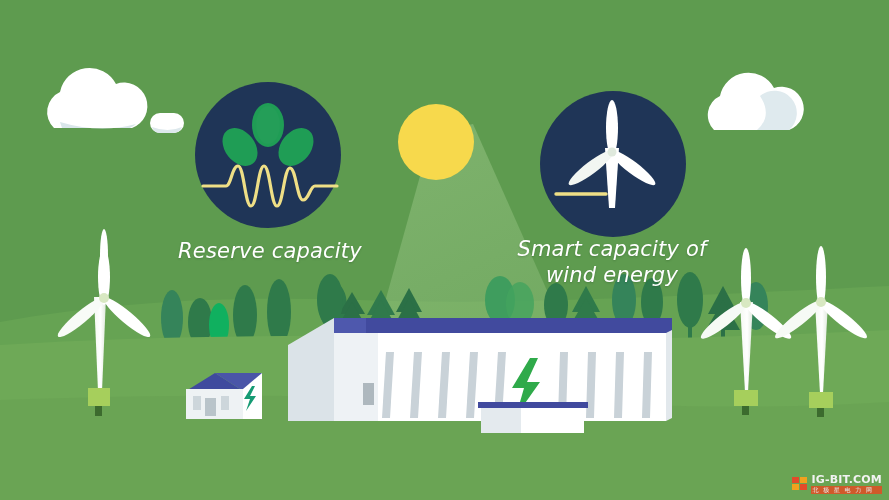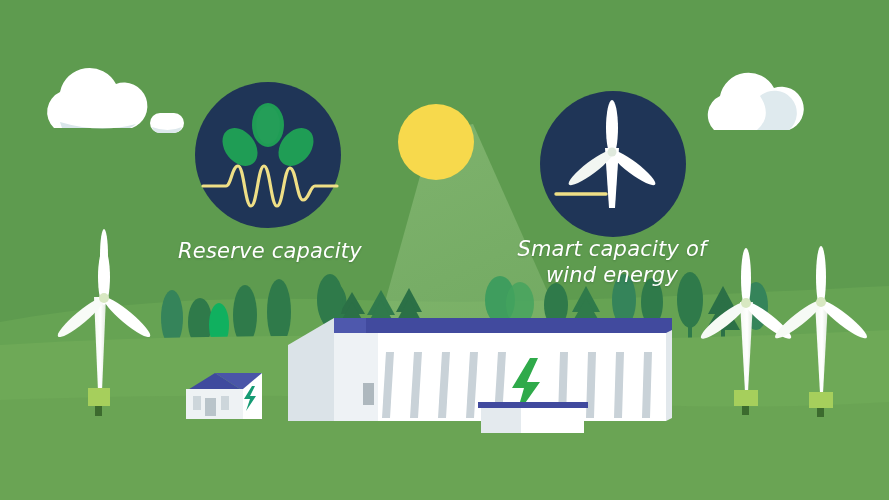--- a/index.html
+++ b/index.html
@@ -274,14 +274,26 @@
 
       <line x1="556" y1="194" x2="606" y2="194" stroke="#efdf86" stroke-width="3.4" stroke-linecap="round"></line>
     </g>
   </svg>
 
   <div class="label" id="label-reserve">Reserve capacity</div>
 
   <div class="label" id="label-smart">Smart capacity of
 wind energy</div>
 
+  <div id="watermark">
+    <svg id="wm-mark" viewBox="0 0 16 16">
+      <rect x="0" y="1" width="7" height="6" fill="#e34b2a"></rect>
+      <rect x="8" y="1" width="7" height="6" fill="#f0a11e"></rect>
+      <rect x="0" y="8" width="7" height="6" fill="#f0a11e"></rect>
+      <rect x="8" y="8" width="7" height="6" fill="#e34b2a"></rect>
+    </svg>
+    <span id="wm-text-wrap">
+      <span id="wm-title">IG-BIT.COM</span>
+      <span id="wm-sub">北 极 星 电 力 网</span>
+    </span>
+  </div>
 
 </div>
 
 </body></html>

